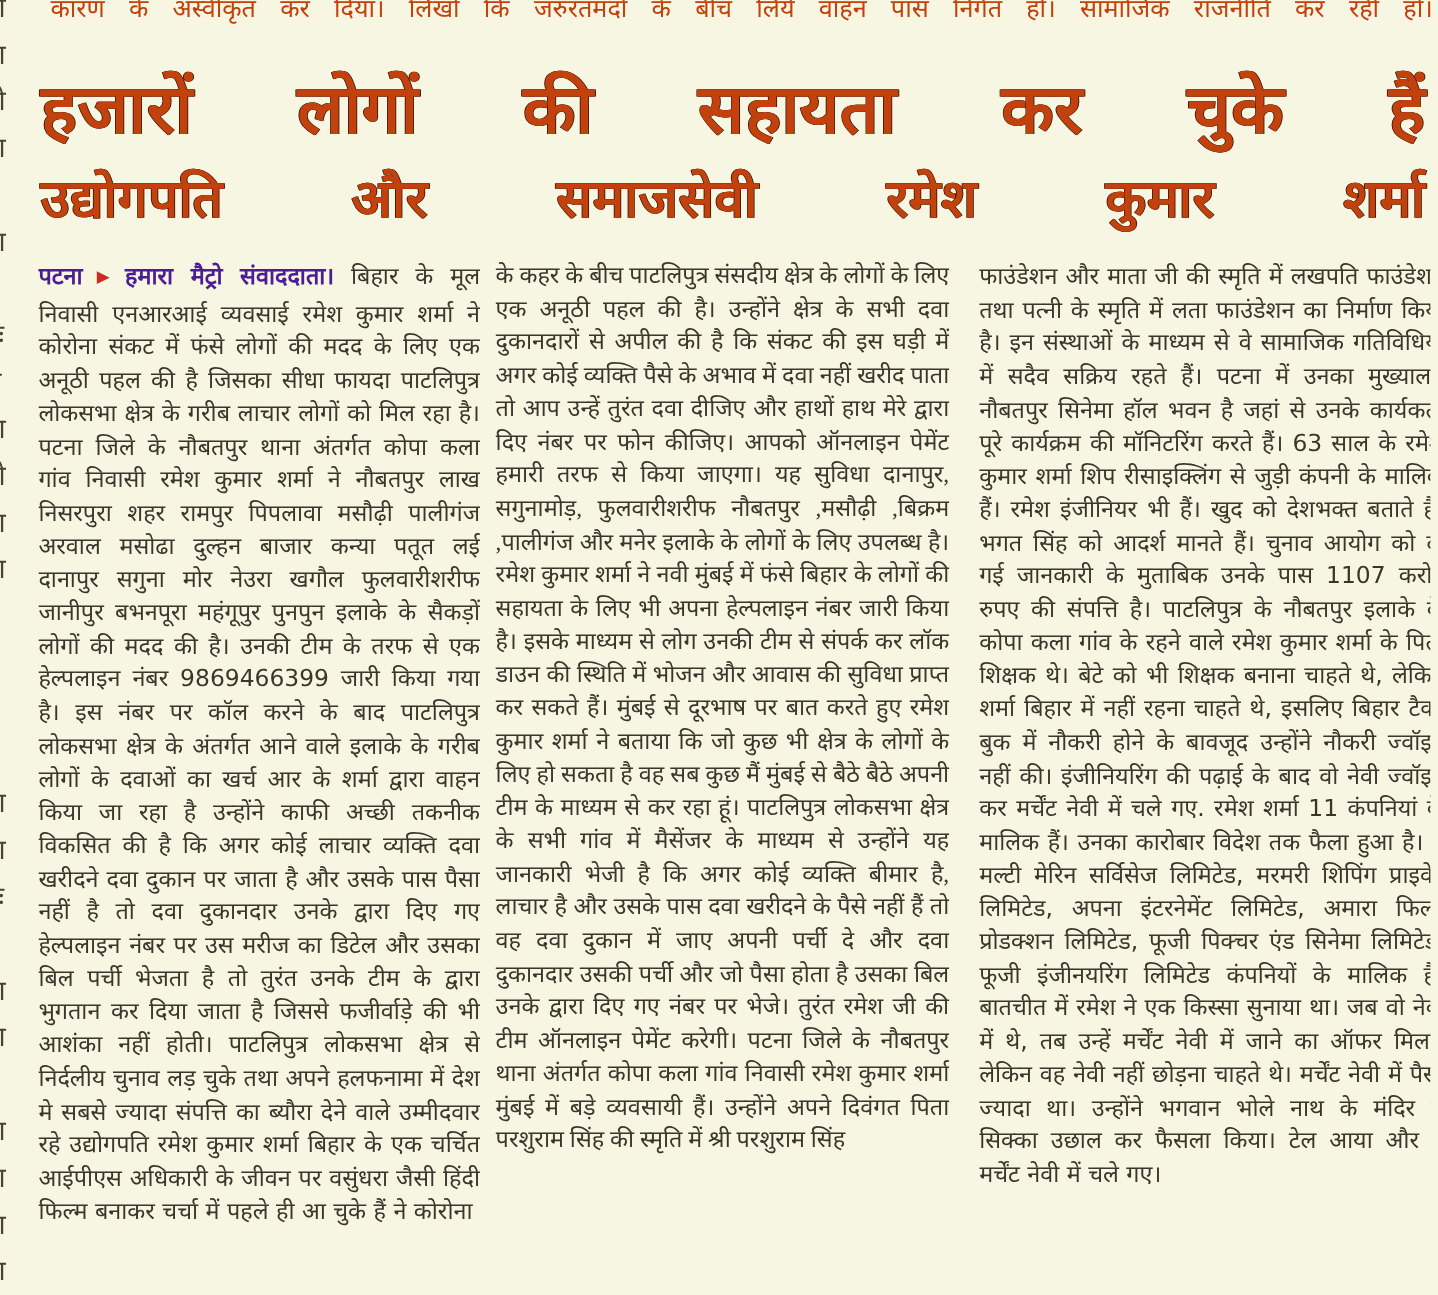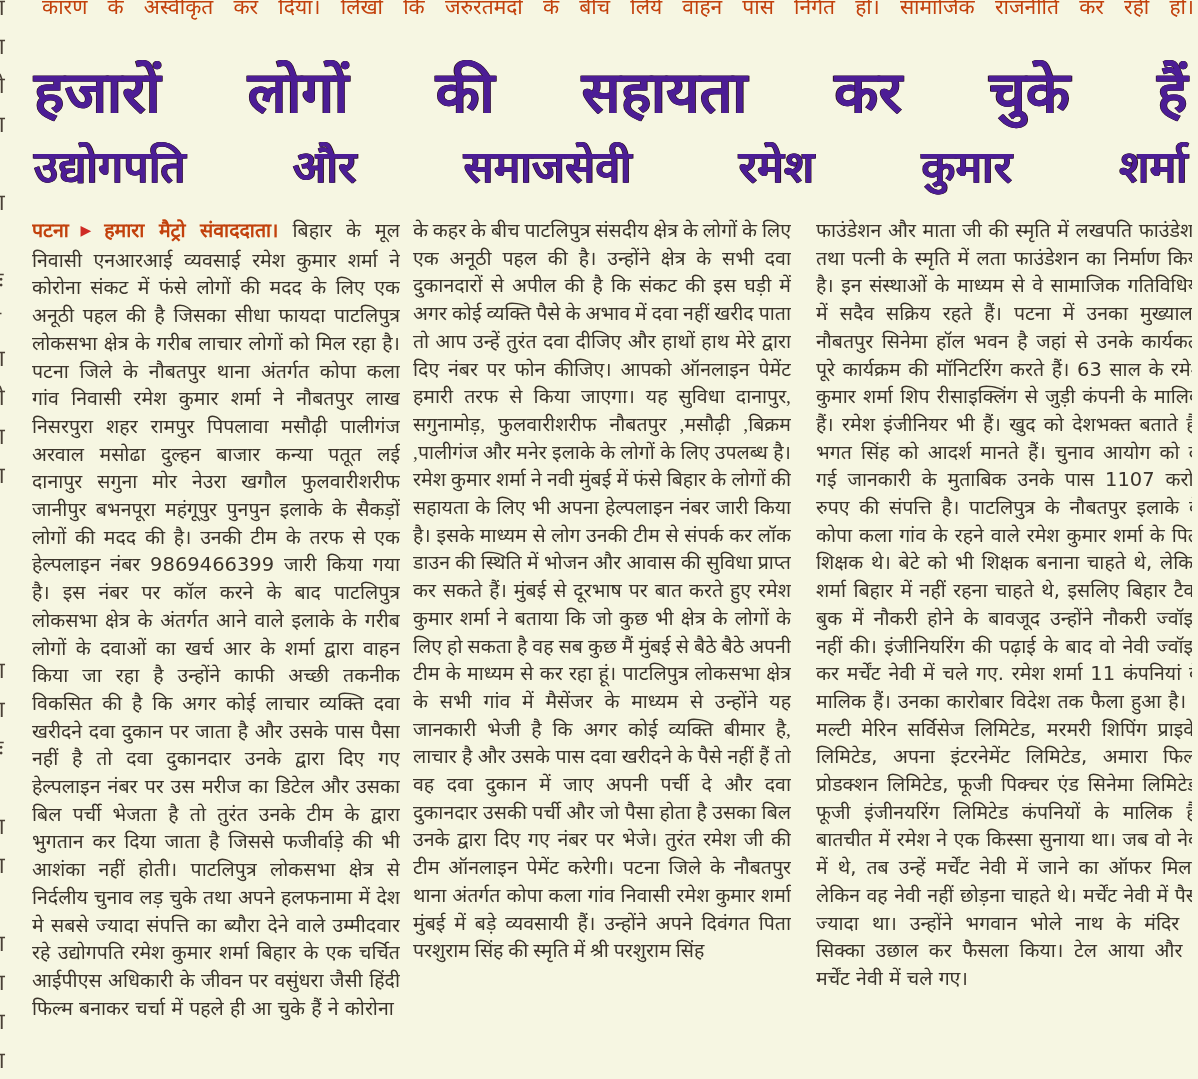--- a/index.html
+++ b/index.html
@@ -26,21 +26,21 @@
   }
   .top-strip .inner{
     margin-top:-7px;font-size:21px;line-height:28px;
     text-align:justify;text-align-last:justify;
     white-space:nowrap;display:block;width:100%;
   }
   .top-strip .inner{white-space:normal;}
   
   .headline{
     margin:26px 10px 0 34px;
-    color:#4c1d95;font-weight:bold;
+    color:#c2410c;font-weight:bold;
   }
   .headline .hl{
     text-align:justify;text-align-last:justify;
     text-shadow:0.6px 0 0 #250d07,-0.6px 0 0 #250d07;
     letter-spacing:0.5px;
   }
   .hl1{font-size:57px;line-height:74px;}
   .hl2{font-size:44px;line-height:76px;}
   
   .body-cols{
@@ -49,21 +49,21 @@
     height:845px;overflow:hidden;
     color:#3c352c;
     font-size:19.5px;line-height:27.7px;
     text-align:justify;
   }
   .col{overflow:hidden;}
   .col1{width:368px;flex:0 0 368px;}
   .col2{width:378px;flex:0 0 378px;font-family:Liberation Serif, serif;}
   .col3{width:388px;flex:0 0 388px;margin-left:12px;}
   .col p{margin:0;}
-  .byline-strong{font-weight:bold;color:#c2410c;}
+  .byline-strong{font-weight:bold;color:#4c1d95;}
   .arrow{
     color:#cf2b25;font-size:14px;
     padding:0 5px 0 4px;position:relative;top:-2px;
   }
 </style>
 </head>
 <body>
 
 <div class="left-margin">
   <span class="frag">ा

